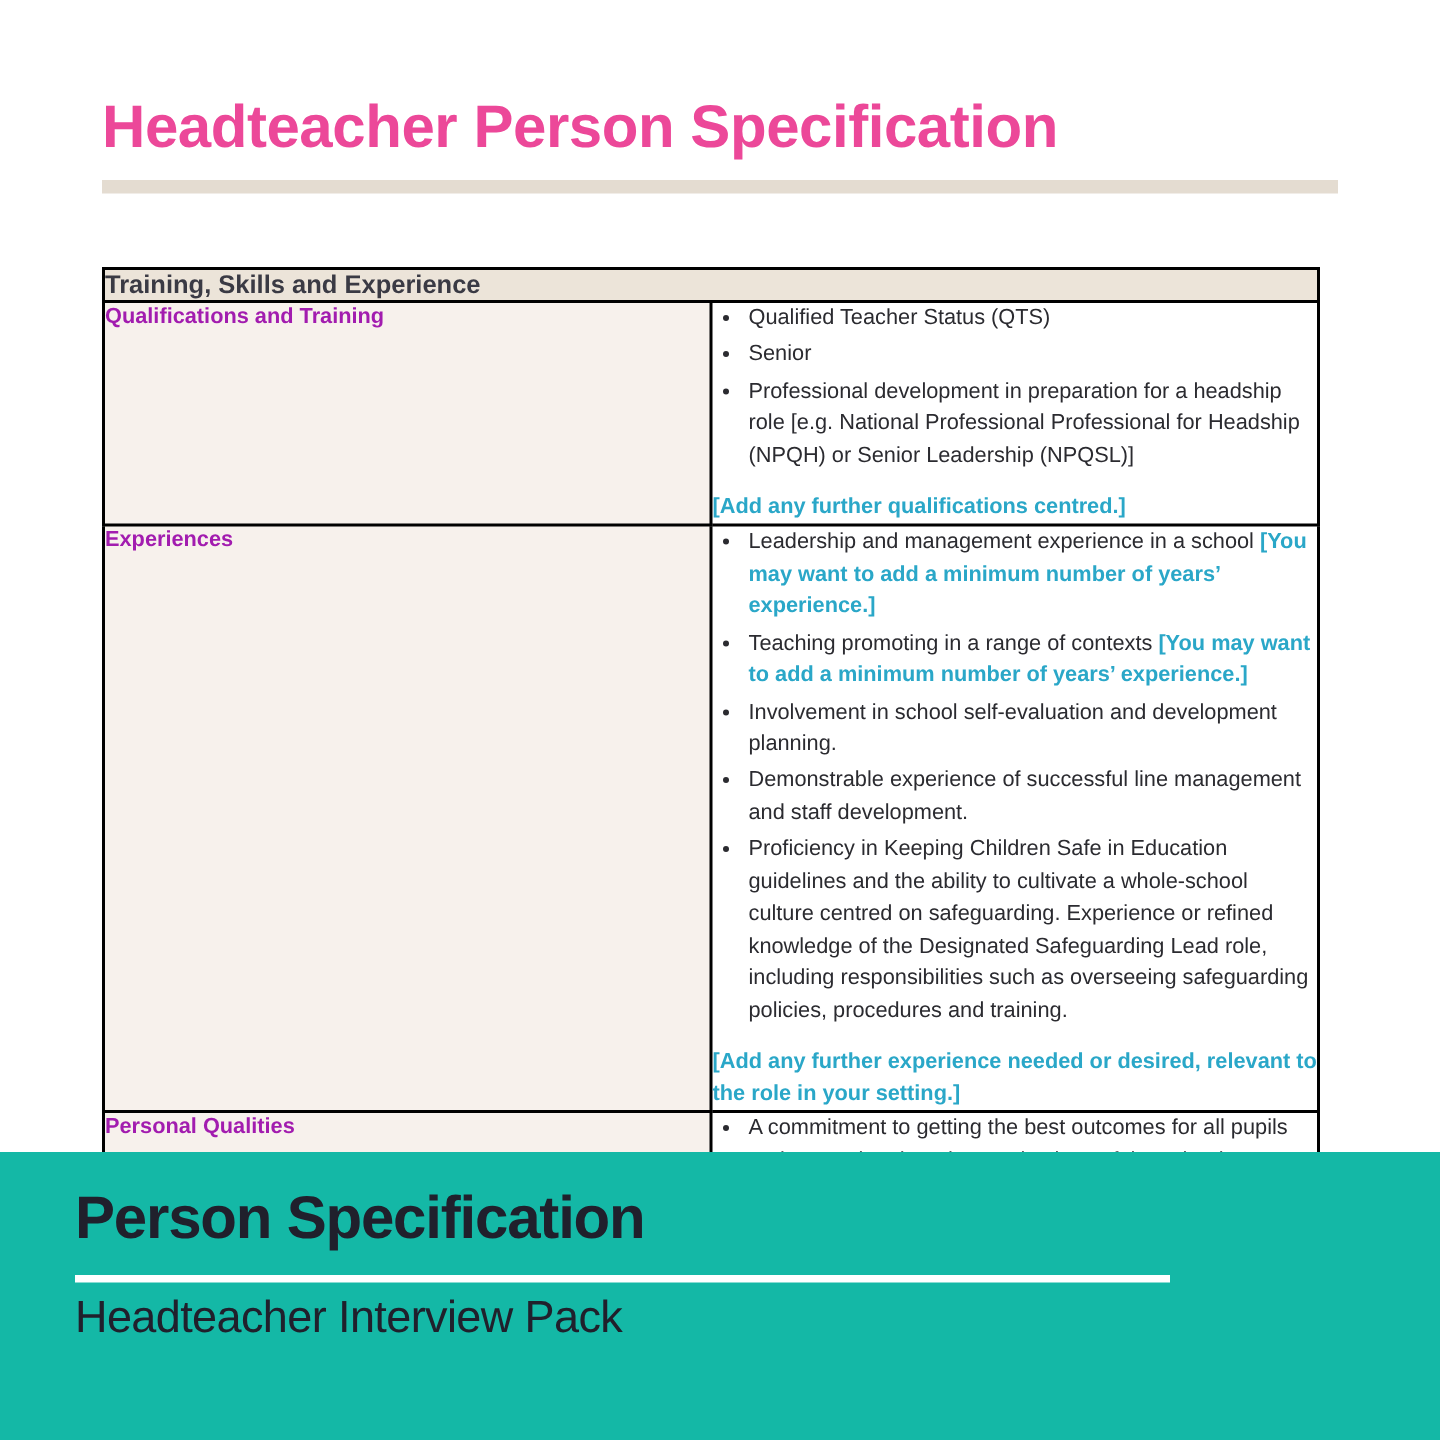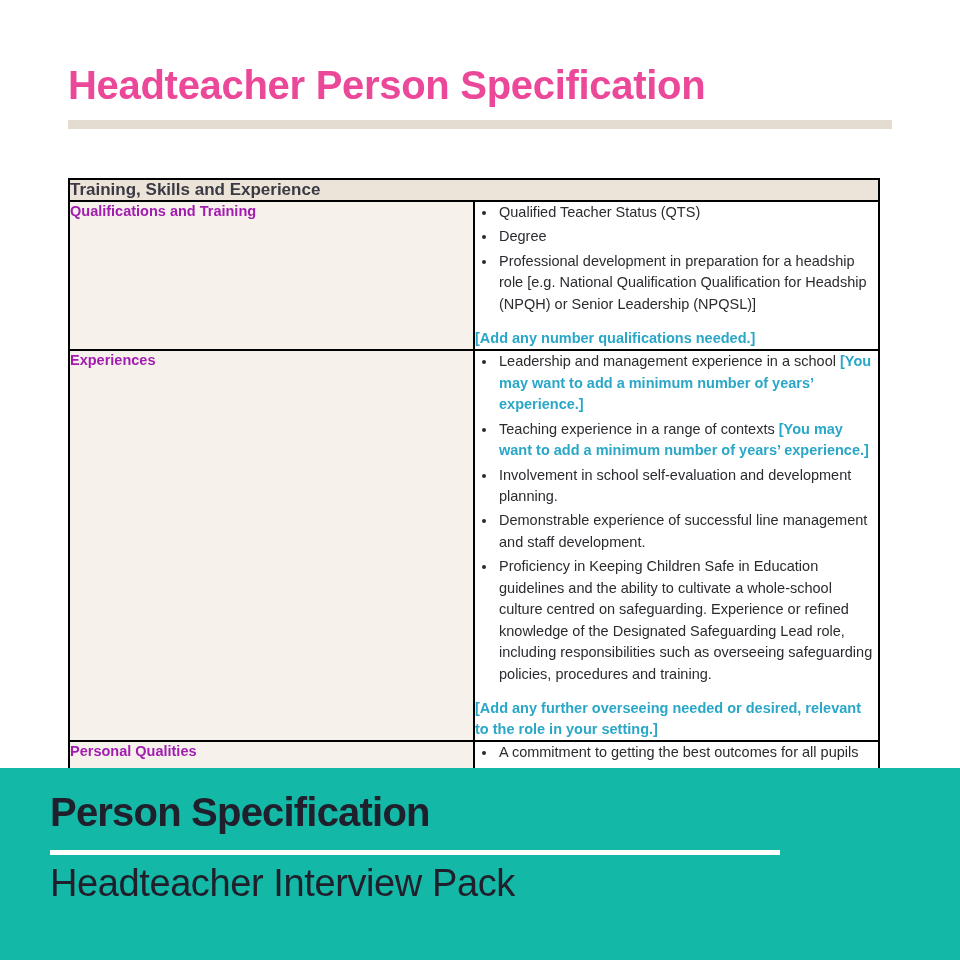--- a/index.html
+++ b/index.html
@@ -127,21 +127,21 @@
     left: 50px;
     top: 82px;
     width: 730px;
     height: 5px;
     background: #ffffff;
   }
   .banner-sub {
     position: absolute;
     left: 50px;
     top: 94px;
-    font-size: 38px;
+    font-size: 30px;
     color: #20202c;
     letter-spacing: -0.4px;
   }
   .doc-icon {
     position: absolute;
     right: 64px;
     top: 20px;
     width: 96px;
     height: 120px;
   }
@@ -160,38 +160,38 @@
     <tbody>
         <tr>
       <th class="section-head" colspan="2">Training, Skills and Experience</th>
     </tr>
 
     <tr>
       <td class="row-label">Qualifications and Training</td>
       <td class="row-content">
         <ul>
           <li>Qualified Teacher Status (QTS)</li>
-          <li>Degree</li>
-          <li>Professional development in preparation for a headship role [e.g. National Qualification Qualification for Headship (NPQH) or Senior Leadership (NPQSL)]</li>
+          <li>Senior</li>
+          <li>Professional development in preparation for a headship role [e.g. National Professional Professional for Headship (NPQH) or Senior Leadership (NPQSL)]</li>
         </ul>
-        <div class="hint-block">[Add any number qualifications needed.]</div>
+        <div class="hint-block">[Add any further qualifications centred.]</div>
       </td>
     </tr>
 
     <tr>
       <td class="row-label">Experiences</td>
       <td class="row-content">
         <ul>
           <li><span>Leadership and management experience in a school </span><span class="hint">[You may want to add a minimum number of years’ experience.]</span></li>
-          <li><span>Teaching experience in a range of contexts </span><span class="hint">[You may want to add a minimum number of years’ experience.]</span></li>
+          <li><span>Teaching promoting in a range of contexts </span><span class="hint">[You may want to add a minimum number of years’ experience.]</span></li>
           <li>Involvement in school self-evaluation and development planning.</li>
           <li>Demonstrable experience of successful line management and staff development.</li>
           <li>Proficiency in Keeping Children Safe in Education guidelines and the ability to cultivate a whole-school culture centred on safeguarding. Experience or refined knowledge of the Designated Safeguarding Lead role, including responsibilities such as overseeing safeguarding policies, procedures and training.</li>
         </ul>
-        <div class="hint-block">[Add any further overseeing needed or desired, relevant to the role in your setting.]</div>
+        <div class="hint-block">[Add any further experience needed or desired, relevant to the role in your setting.]</div>
       </td>
     </tr>
 
     <tr>
       <td class="row-label">Personal Qualities</td>
       <td class="row-content">
         <ul>
           <li>A commitment to getting the best outcomes for all pupils and promoting the ethos and values of the school.</li>
           <li>Ability to work under pressure and prioritise effectively.</li>
           <li>Commitment to maintaining confidentiality at all times.</li>

